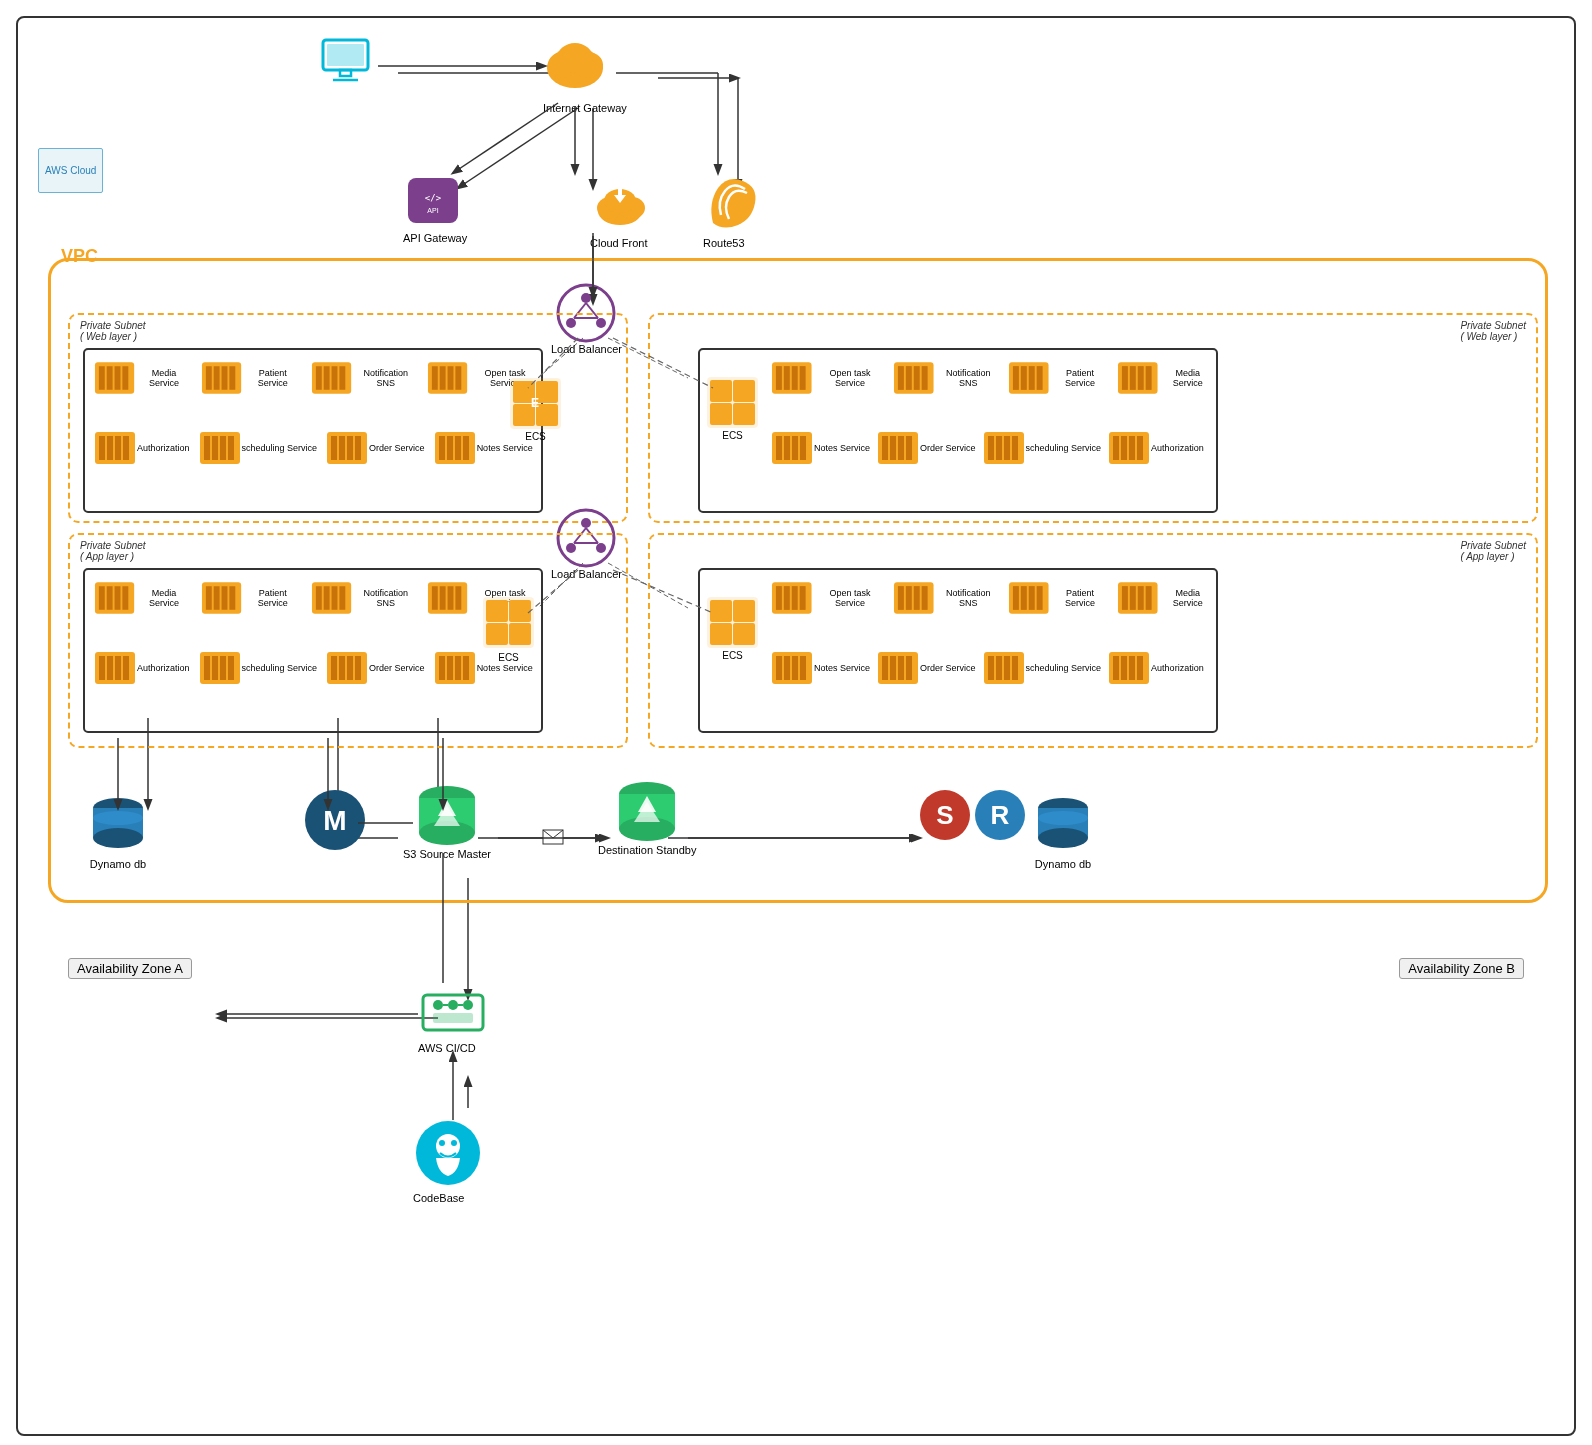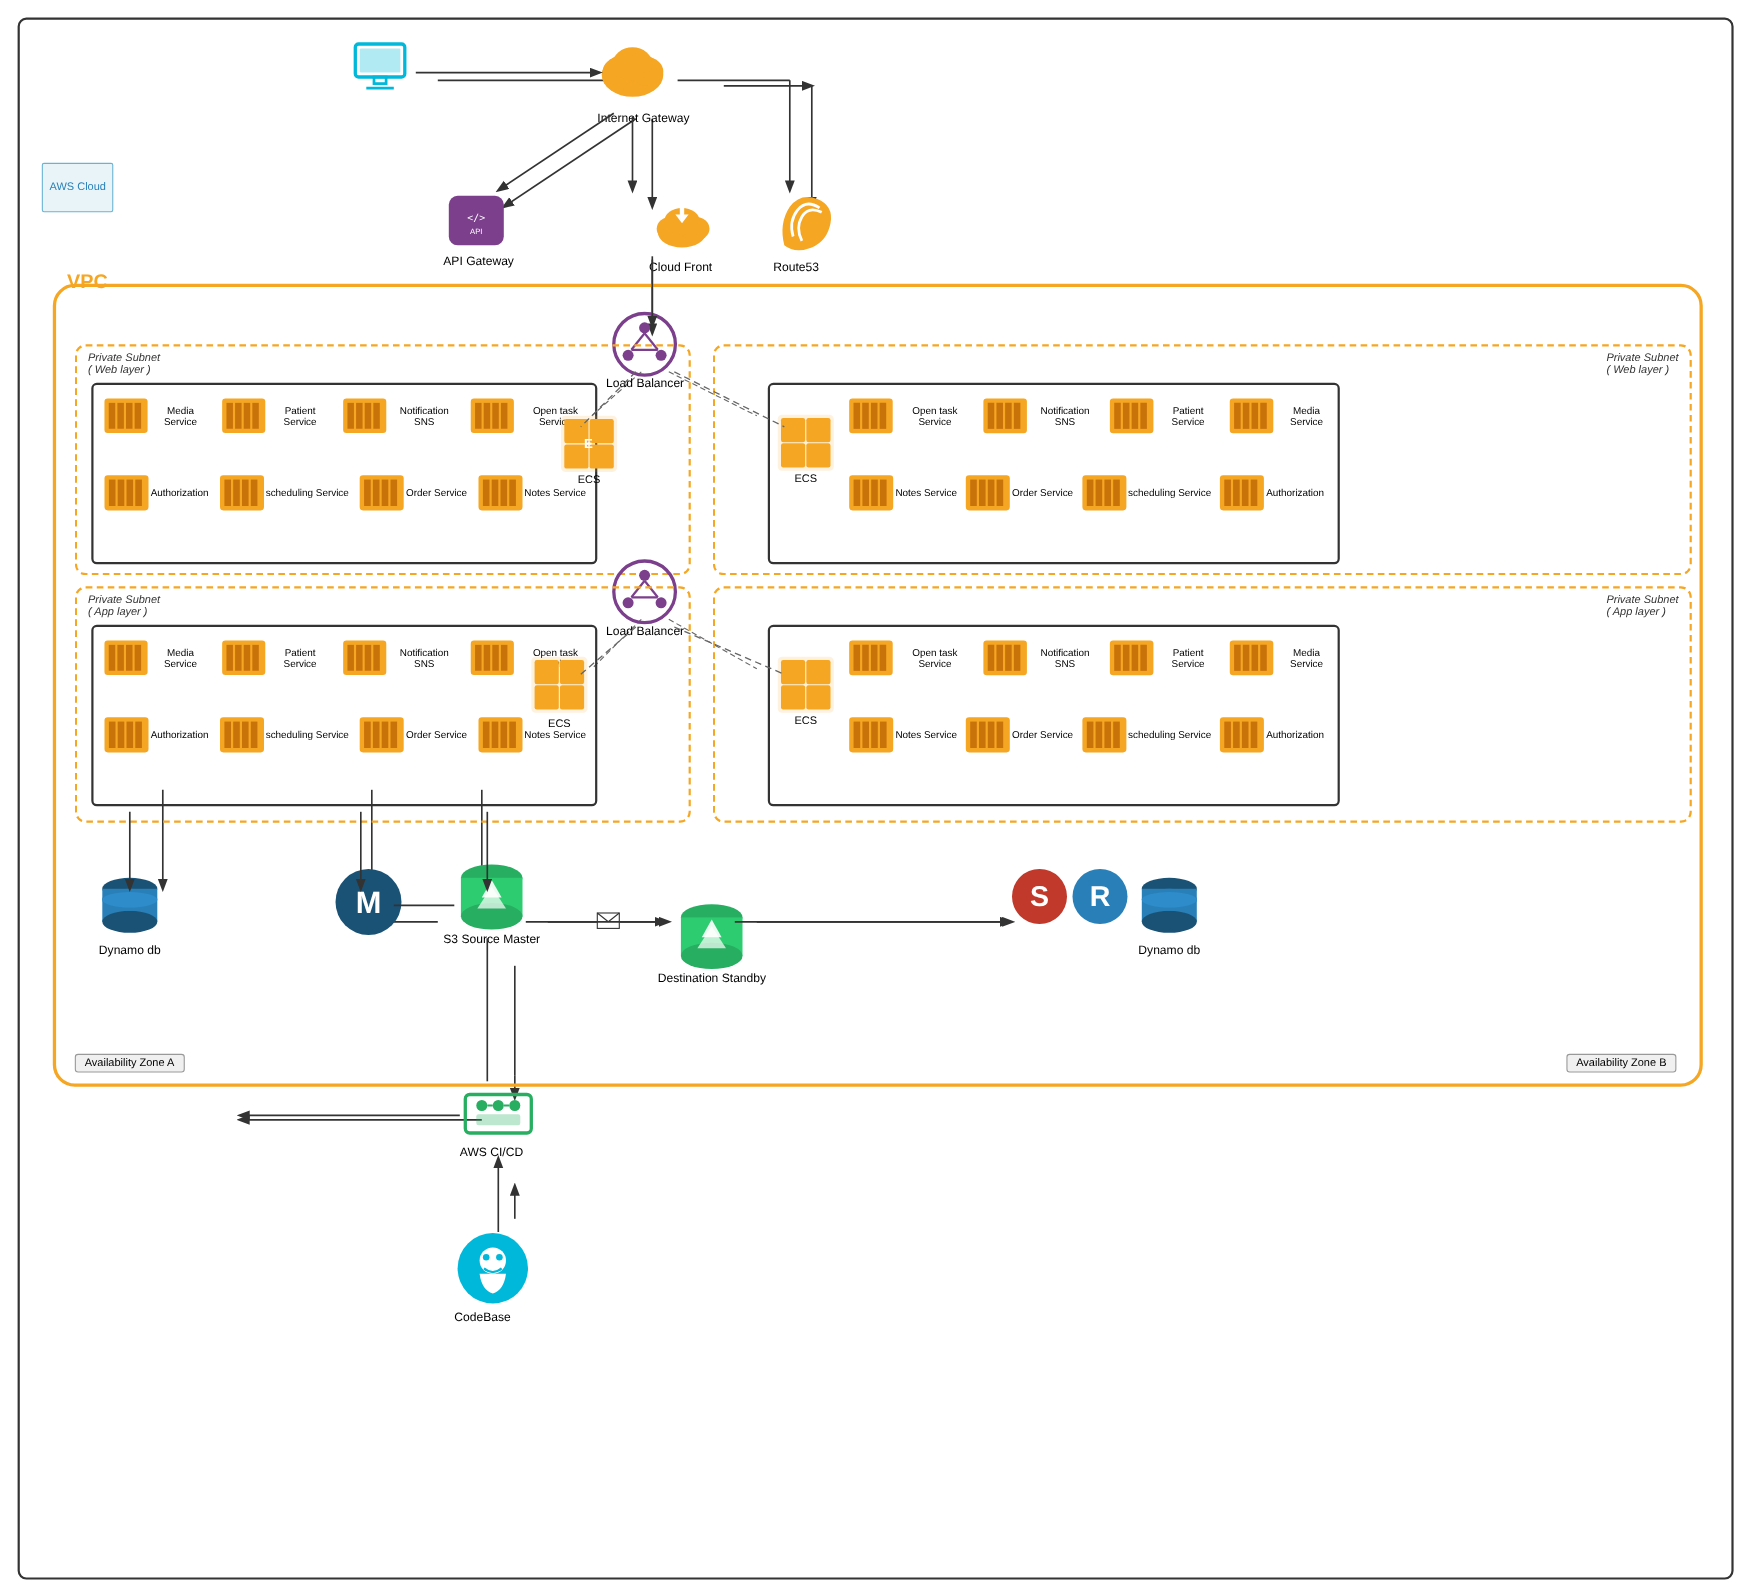--- a/index.html
+++ b/index.html
@@ -136,21 +136,21 @@
       width: 100%;
       height: 100%;
       pointer-events: none;
     }
 
     .availability-zone-label {
       position: absolute;
       background: #f0f0f0;
       border: 1px solid #999;
       padding: 2px 8px;
-      font-size: 10px;
+      font-size: 13px;
       border-radius: 3px;
     }
   </style>
 </head>
 <body>
 
 <div class="diagram-container">
 
   <svg class="overlay" xmlns="http://www.w3.org/2000/svg">
 
@@ -255,21 +255,21 @@
   <div class="icon-block" style="left:685px; top:155px;">
     <svg width="60" height="60" viewBox="0 0 60 60">
 
       <path d="M10,50 Q5,30 15,15 Q25,2 40,8 Q55,14 52,30 Q49,46 35,52 Q20,58 10,50 Z" fill="#f5a623"></path>
       <path d="M18,42 Q14,28 22,18 Q30,8 42,16" fill="none" stroke="white" stroke-width="2.5"></path>
       <path d="M26,46 Q20,34 26,24 Q32,14 44,20" fill="none" stroke="white" stroke-width="2.5"></path>
     </svg>
     <div class="label">Route53</div>
   </div>
 
-  <div class="vpc-boundary" style="left:30px; top:240px; width:1500px; height:730px;">
+  <div class="vpc-boundary" style="left:30px; top:240px; width:1500px; height:645px;">
     <div class="vpc-label" style="top:-15px; left:10px;">VPC</div>
   </div>
 
   <div class="lb-icon" style="left:533px; top:265px;">
     <svg width="60" height="60" viewBox="0 0 60 60">
       <circle cx="30" cy="30" r="28" fill="none" stroke="#7B3F8C" stroke-width="3"></circle>
       <circle cx="30" cy="15" r="5" fill="#7B3F8C"></circle>
       <circle cx="15" cy="40" r="5" fill="#7B3F8C"></circle>
       <circle cx="45" cy="40" r="5" fill="#7B3F8C"></circle>
       <line x1="30" y1="20" x2="18" y2="35" stroke="#7B3F8C" stroke-width="2"></line>
@@ -741,21 +741,21 @@
       <ellipse cx="35" cy="20" rx="28" ry="12" fill="#27ae60"></ellipse>
       <rect x="7" y="20" width="56" height="35" fill="#2ecc71"></rect>
       <ellipse cx="35" cy="55" rx="28" ry="12" fill="#27ae60"></ellipse>
 
       <polygon points="35,28 22,48 48,48" fill="white" opacity="0.7"></polygon>
       <polygon points="35,22 26,38 44,38" fill="white" opacity="0.9"></polygon>
     </svg>
     <div>S3 Source Master</div>
   </div>
 
-  <div class="db-icon" style="left:580px; top:796px;text-align:center;">
+  <div class="db-icon" style="left:580px; top:756px;text-align:center;">
     <svg width="70" height="70" viewBox="0 0 70 70">
       <ellipse cx="35" cy="20" rx="28" ry="12" fill="#27ae60"></ellipse>
       <rect x="7" y="20" width="56" height="35" fill="#2ecc71"></rect>
       <ellipse cx="35" cy="55" rx="28" ry="12" fill="#27ae60"></ellipse>
       <polygon points="35,28 22,48 48,48" fill="white" opacity="0.7"></polygon>
       <polygon points="35,22 26,38 44,38" fill="white" opacity="0.9"></polygon>
     </svg>
     <div>Destination Standby</div>
   </div>
 

